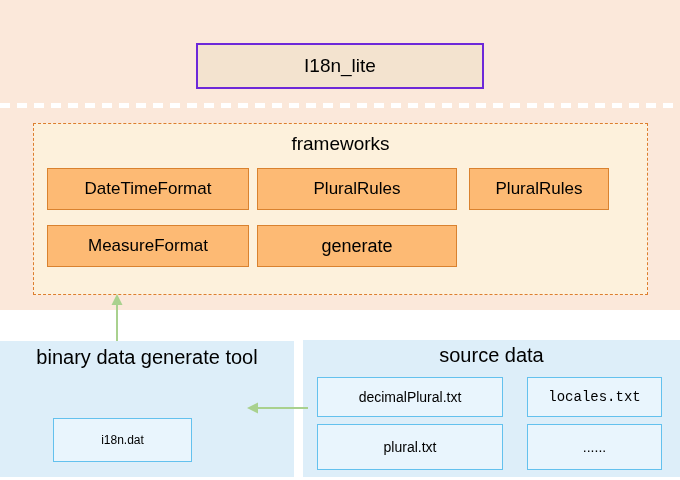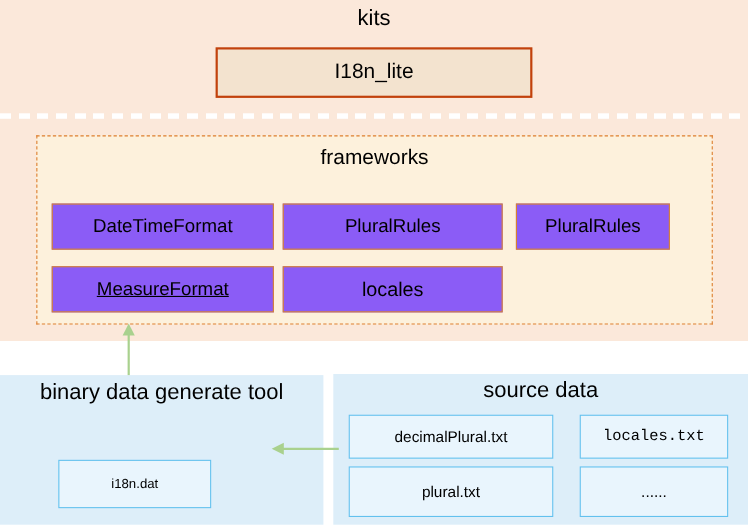--- a/index.html
+++ b/index.html
@@ -5,43 +5,43 @@
   html,body{margin:0;padding:0;background:#fff;}
   #canvas{
     position:relative;width:680px;height:480px;overflow:hidden;
     font-family:"Liberation Sans",sans-serif;color:#000;background:#fff;
   }
   
   .peach{position:absolute;left:0;top:0;width:680px;height:310px;background:#fbe8da;}
   .kits-title{position:absolute;left:0;top:6px;width:680px;text-align:center;font-size:20px;}
   .i18n-box{
     position:absolute;left:196px;top:43px;width:288px;height:46px;
-    background:#f3e3cf;border:2px solid #c2410c;box-sizing:border-box;
+    background:#f3e3cf;border:2px solid #6d28d9;box-sizing:border-box;
     display:flex;align-items:center;justify-content:center;font-size:19px;
   }
   .white-dash{
     position:absolute;left:0;top:103px;width:680px;height:5px;
     background:repeating-linear-gradient(90deg,#ffffff 0 10px,rgba(255,255,255,0) 10px 17px);
   }
   
   .frameworks{
     position:absolute;left:33px;top:123px;width:615px;height:172px;
     background:#fdf1dc;border:1px dashed #dd7e2e;box-sizing:border-box;
   }
   .frameworks-title{position:absolute;left:0;top:9px;width:100%;text-align:center;font-size:19px;}
   .fbox{
-    position:absolute;height:42px;background:#8b5cf6;border:1.5px solid #d9822f;
-    box-sizing:border-box;display:flex;align-items:center;justify-content:center;font-size:17px;margin-top:17px;
+    position:absolute;height:42px;background:#fdba74;border:1.5px solid #d9822f;
+    box-sizing:border-box;display:flex;align-items:center;justify-content:center;font-size:17px;
   }
   .fbox.r1{top:44px;}
   .fbox.r2{top:101px;}
   .fb-dtf{left:13px;width:202px;}
   .fb-nf{left:223px;width:200px;}
   .fb-pr{left:435px;width:140px;}
-  .fb-mf{left:13px;width:202px;text-decoration:underline;}
+  .fb-mf{left:13px;width:202px;}
   .fb-wi{left:223px;width:200px;font-size:18px;}
   
   .panel-left{
     position:absolute;left:0;top:341px;width:294px;height:136px;background:#ddeef9;
   }
   .panel-left-title{
     position:absolute;left:0;top:2px;width:100%;text-align:center;
     font-size:20px;line-height:28px;
   }
   .dat-box{
@@ -68,31 +68,30 @@
     position:absolute;right:18px;top:455px;font-size:15px;
     color:rgba(128,128,128,0.62);letter-spacing:1px;white-space:nowrap;
   }
 </style>
 </head>
 <body>
 
 <div id="canvas">
 
   <div class="peach">
-    <div class="kits-title">kits</div>
     <div class="i18n-box">I18n_lite</div>
     <div class="white-dash"></div>
 
     <div class="frameworks">
       <div class="frameworks-title">frameworks</div>
       <div class="fbox r1 fb-dtf">DateTimeFormat</div>
       <div class="fbox r1 fb-nf">PluralRules</div>
       <div class="fbox r1 fb-pr">PluralRules</div>
       <div class="fbox r2 fb-mf">MeasureFormat</div>
-      <div class="fbox r2 fb-wi">locales</div>
+      <div class="fbox r2 fb-wi">generate</div>
     </div>
   </div>
 
   <div class="panel-left">
     <div class="panel-left-title">binary data generate tool</div>
     <div class="dat-box">i18n.dat</div>
   </div>
 
   <div class="panel-right">
     <div class="panel-right-title">source data</div>

